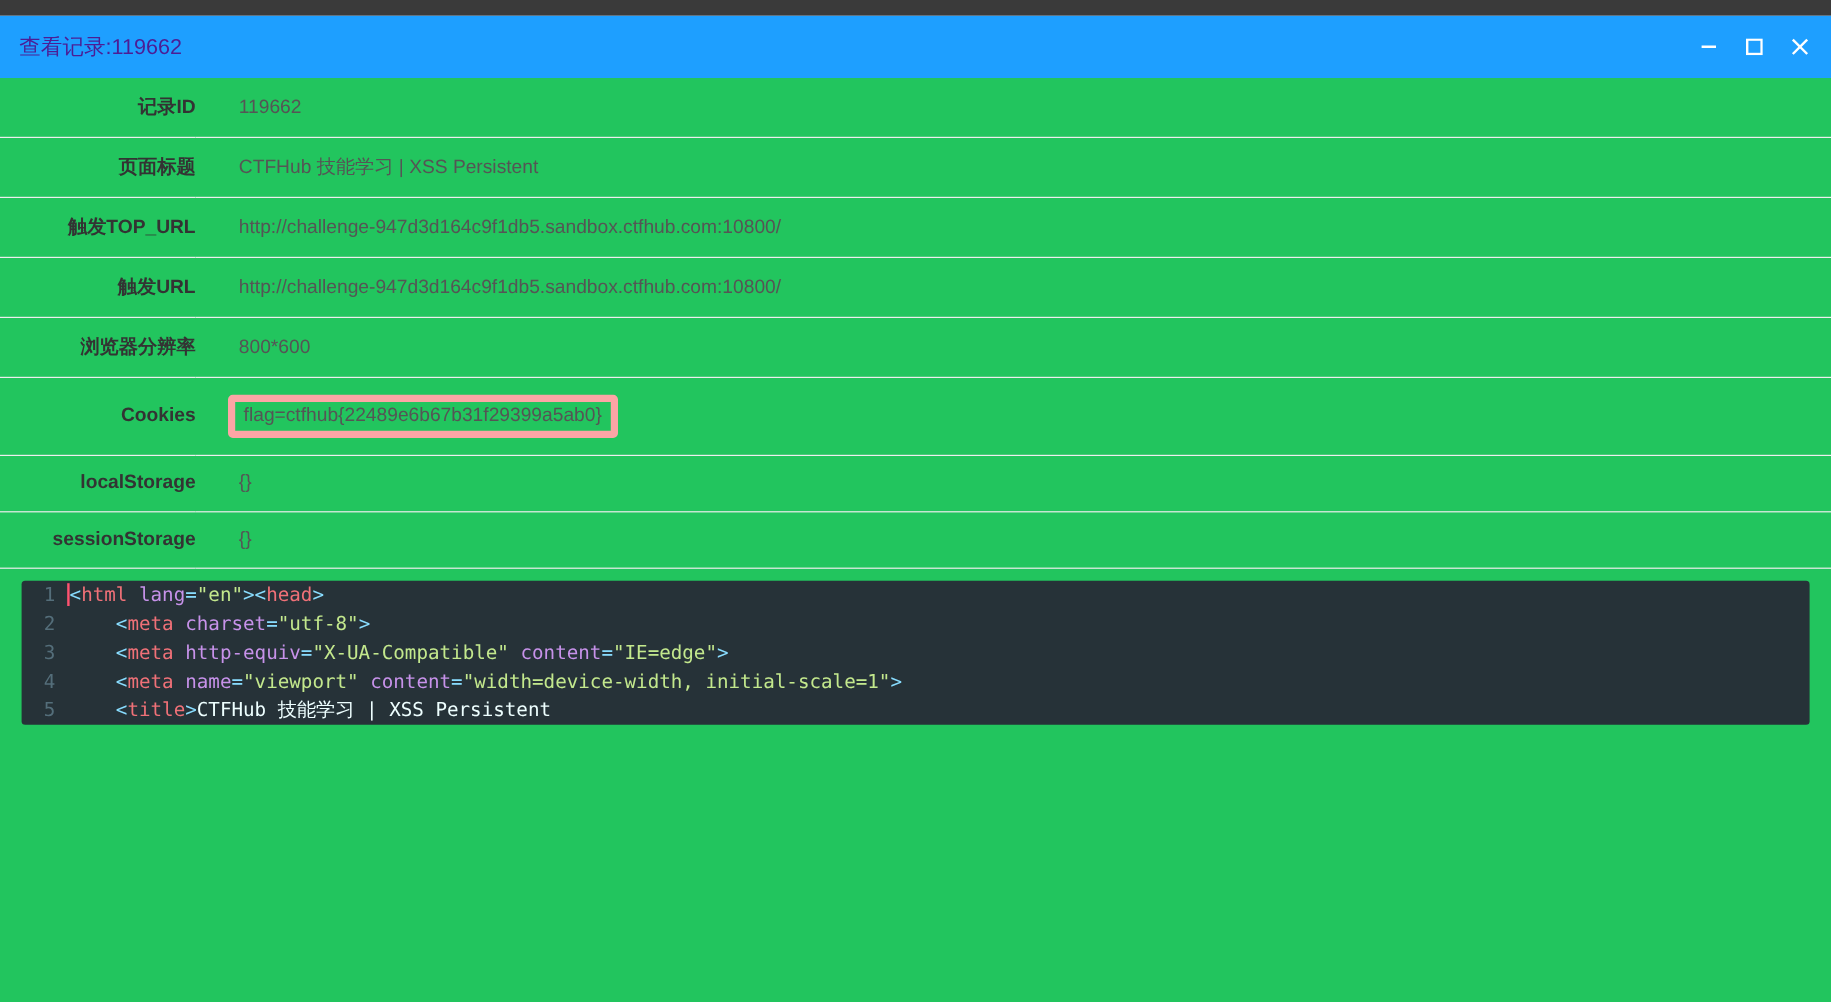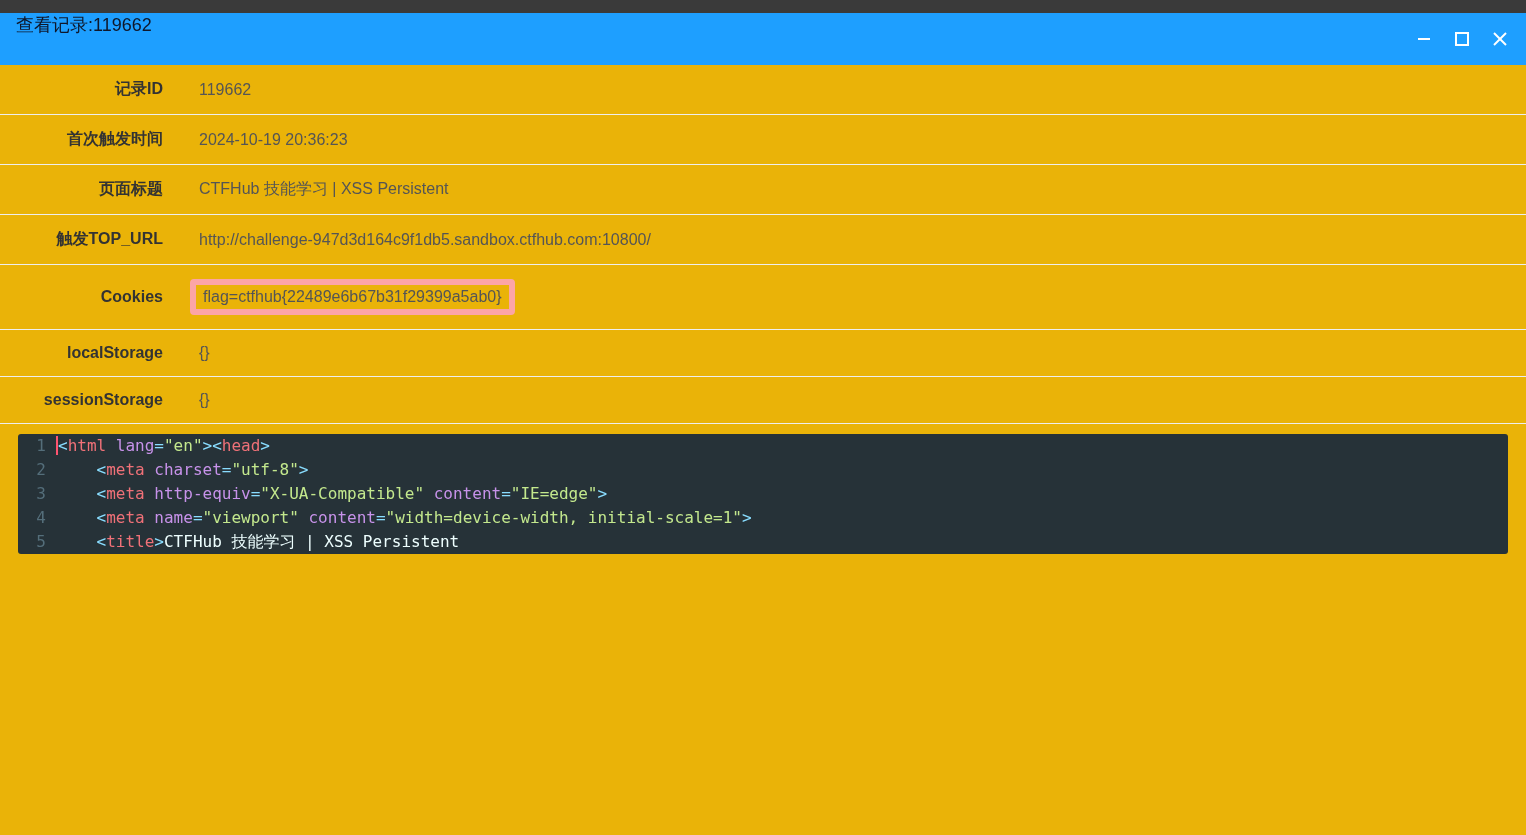--- a/index.html
+++ b/index.html
@@ -13,23 +13,24 @@
       background: #f0f0f0;
       overflow: hidden;
     }
     .top-bar {
       height: 13px;
       background: #3a3a3a;
       position: relative;
     }
     .title-bar {
       background: #1e9fff;
-      color: #0f172a;
+      color: #4c1d95;
       height: 52px;
       display: flex;
+      align-items: center;
       justify-content: space-between;
       padding: 0 16px;
     }
     .title-text {
       font-size: 18px;
       font-weight: 400;
     }
     .window-controls {
       display: flex;
       gap: 18px;
@@ -39,21 +40,21 @@
       cursor: pointer;
       font-size: 20px;
       line-height: 1;
       display: inline-flex;
       align-items: center;
       justify-content: center;
       width: 20px;
       height: 20px;
     }
     .content-area {
-      background: #eab308;
+      background: #22c55e;
       height: calc(835px - 13px - 52px);
       overflow-y: scroll;
       position: relative;
     }
     .data-table {
       width: 100%;
       border-collapse: collapse;
     }
     .data-table tr {
       border-bottom: 1px solid #eee;
@@ -162,32 +163,36 @@
 </div>
 
 <div class="content-area">
   <table class="data-table">
     <tbody id="table-body">
         <tr>
           <td class="label-cell">记录ID</td>
           <td class="value-cell">119662</td>
         </tr>
         <tr>
-          <td class="label-cell">首次触发时间</td>
-          <td class="value-cell">2024-10-19 20:36:23</td>
-        </tr>
-        <tr>
           <td class="label-cell">页面标题</td>
           <td class="value-cell">CTFHub 技能学习 | XSS Persistent</td>
         </tr>
         <tr>
           <td class="label-cell">触发TOP_URL</td>
           <td class="value-cell">http://challenge-947d3d164c9f1db5.sandbox.ctfhub.com:10800/</td>
         </tr>
         <tr>
+          <td class="label-cell">触发URL</td>
+          <td class="value-cell">http://challenge-947d3d164c9f1db5.sandbox.ctfhub.com:10800/</td>
+        </tr>
+        <tr>
+          <td class="label-cell">浏览器分辨率</td>
+          <td class="value-cell">800*600</td>
+        </tr>
+        <tr>
           <td class="label-cell">Cookies</td>
           <td class="value-cell"><span class="highlight-red">flag=ctfhub{22489e6b67b31f29399a5ab0}</span></td>
         </tr>
         <tr>
           <td class="label-cell">localStorage</td>
           <td class="value-cell">{}</td>
         </tr>
         <tr>
           <td class="label-cell">sessionStorage</td>
           <td class="value-cell">{}</td>

